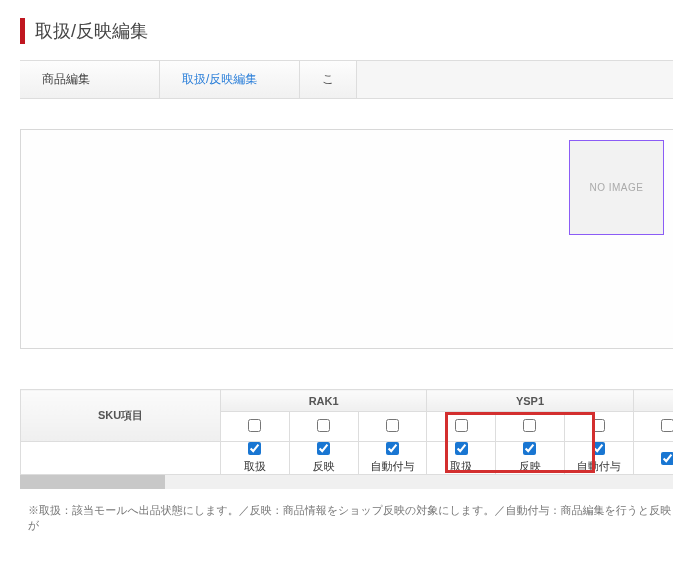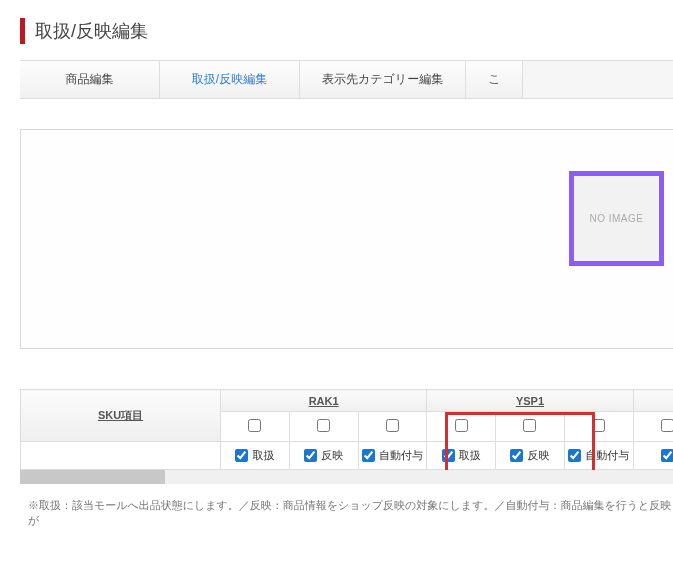--- a/index.html
+++ b/index.html
@@ -37,21 +37,21 @@
       display: flex;
       border-top: 1px solid #ddd;
       border-bottom: 1px solid #ddd;
       background: #f6f6f6;
       margin-left: 20px;
       width: 800px;
     }
     .tab {
       flex: 0 0 auto;
       padding: 10px 22px;
-      text-align: center;
+      text-align: left;
       border-right: 1px solid #ddd;
       background: linear-gradient(#fdfdfd, #f1f1f1);
       cursor: pointer;
       font-size: 12px;
       color: #444;
       min-width: 140px;
     }
     .tab.active {
       color: #2b7fd9;
     }
@@ -62,29 +62,28 @@
       width: 800px;
       height: 220px;
       position: relative;
     }
     .no-image {
       position: absolute;
       right: 155px;
       top: 10px;
       width: 95px;
       height: 95px;
-      border: 5px solid #8b5cf6;
+      border: 1px solid #8b5cf6;
       background: #f2f2f2;
       display: flex;
       align-items: center;
       justify-content: center;
       color: #aaa;
       font-size: 10px;
       letter-spacing: 0.5px;
-      margin-top: 31px;
     }
     .table-wrapper {
       margin-left: 20px;
       margin-top: 40px;
       width: 800px;
       overflow-x: hidden;
     }
     table {
       border-collapse: collapse;
       width: 820px;
@@ -95,21 +94,20 @@
       text-align: center;
       font-size: 11px;
       background: #fff;
       padding: 0;
     }
     th {
       background: linear-gradient(#fbfbfb, #efefef);
       font-weight: bold;
       color: #555;
       height: 22px;
-      text-decoration: underline;
     }
     .header-row1 th {
       height: 22px;
     }
     .sku-header {
       width: 200px;
       vertical-align: middle;
     }
     .checkbox-row td, .checkbox-row th {
       height: 30px;
@@ -127,20 +125,21 @@
     }
     input[type="checkbox"]:checked {
       accent-color: #1976d2;
     }
     .cell-inner {
       display: flex;
       align-items: center;
       justify-content: center;
       gap: 4px;
       height: 100%;
+      flex-direction: column;
     }
     .highlight-ysp {
       position: absolute;
       border: 3px solid #d32f2f;
       pointer-events: none;
       z-index: 10;
     }
     .scrollbar-track {
       margin-left: 20px;
       width: 653px;
@@ -169,21 +168,20 @@
 <body>
 
 <div class="header">
   <div class="header-bar"></div>
   <div class="header-title">取扱/反映編集</div>
 </div>
 
 <div class="tabs">
   <div class="tab">商品編集</div>
   <div class="tab active">取扱/反映編集</div>
-  <div class="tab">表示先カテゴリー編集</div>
   <div class="tab" style="min-width:40px;">こ</div>
 </div>
 
 <div class="content-area">
   <div class="no-image">NO IMAGE</div>
 
 </div>
 
 <div class="table-wrapper" style="position:relative;">
   <table>

